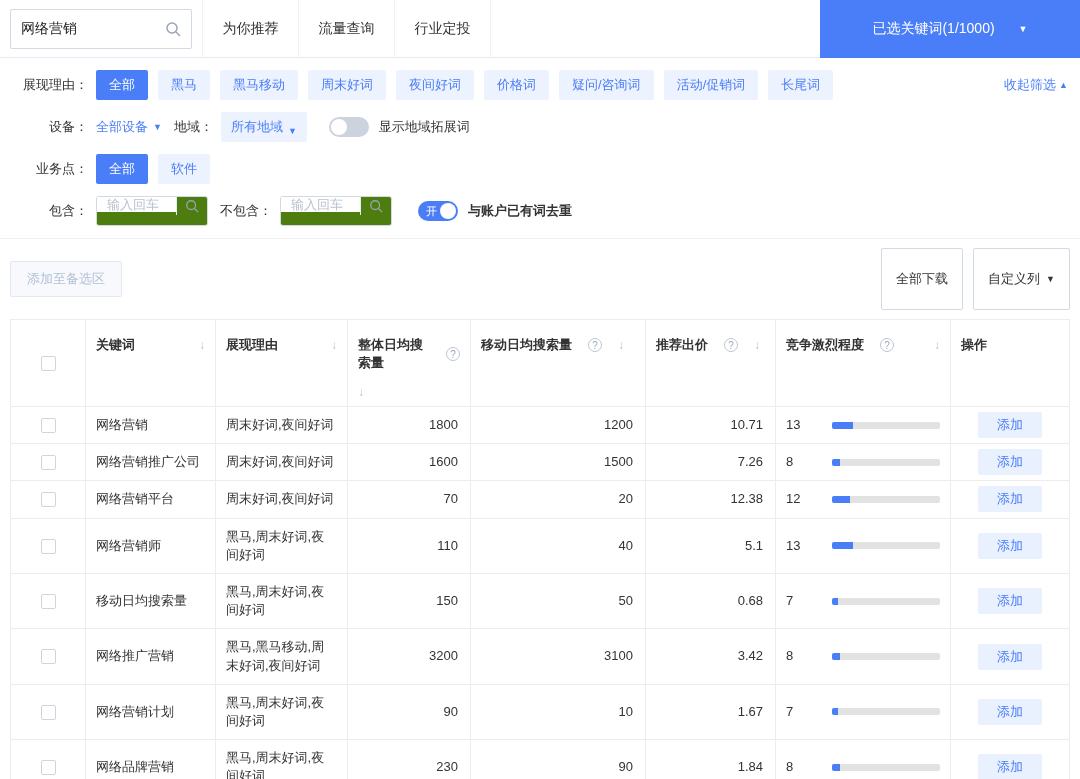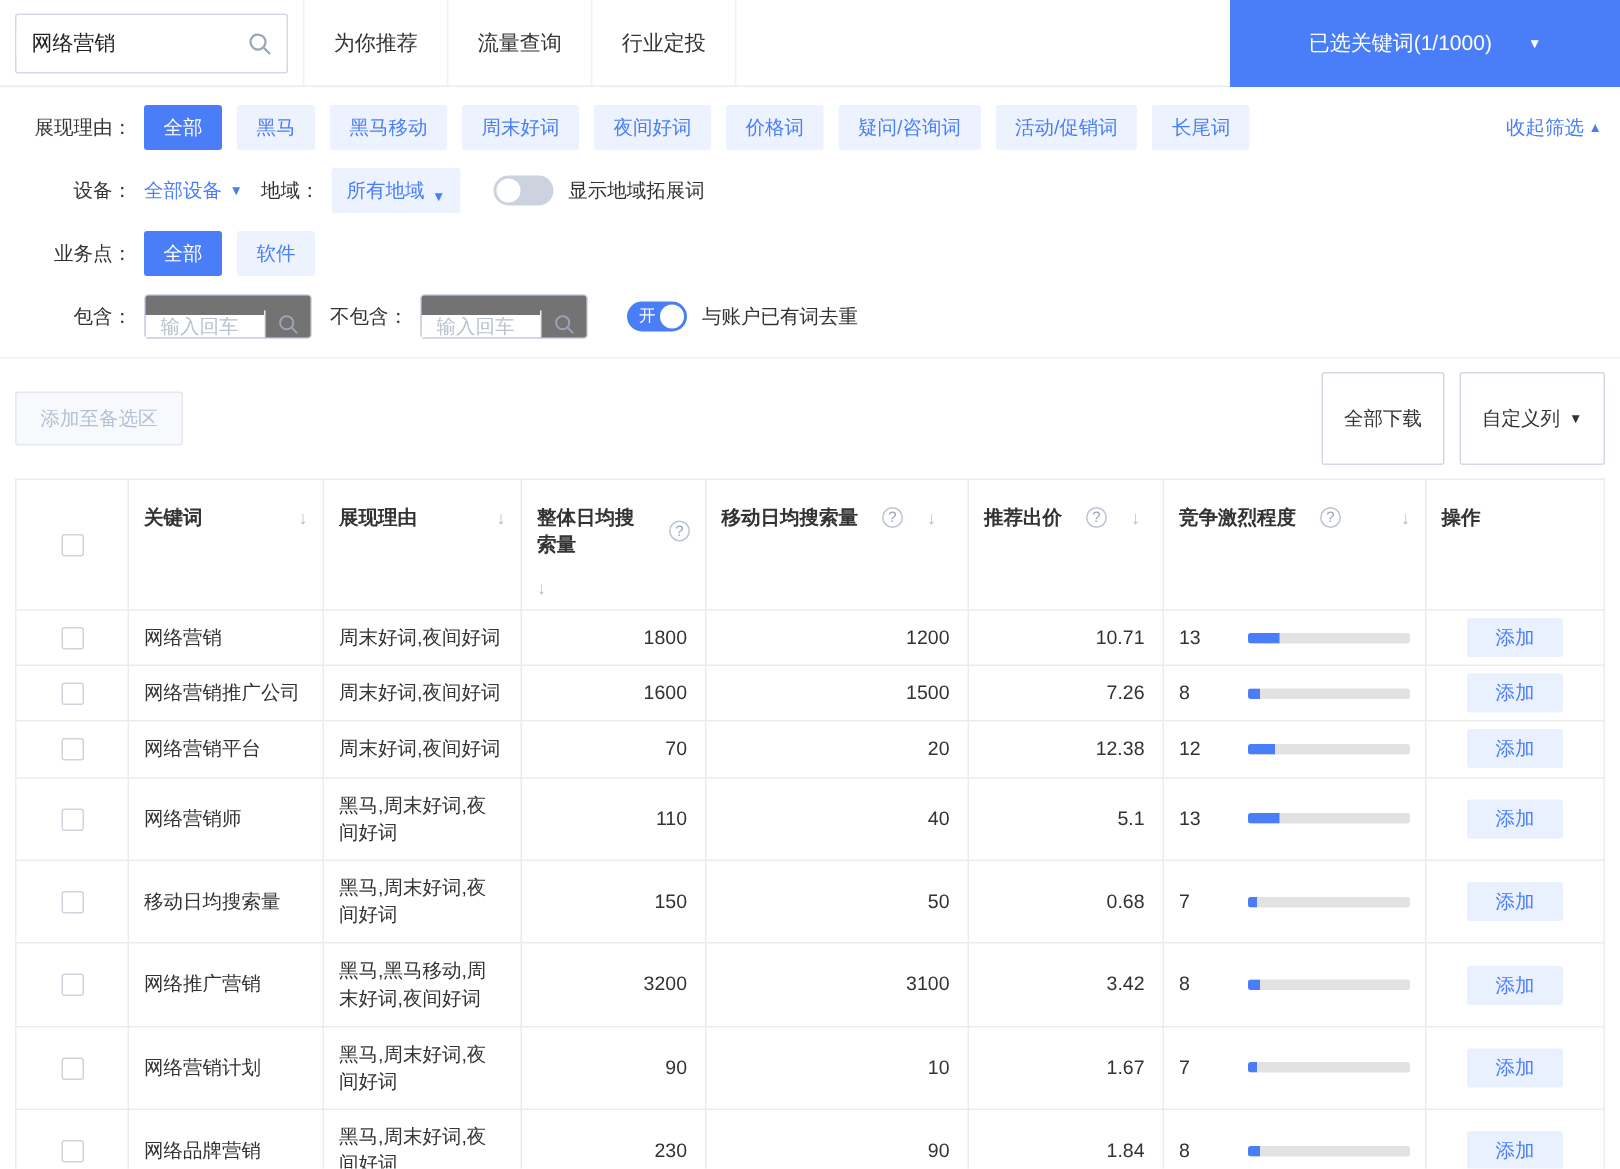--- a/index.html
+++ b/index.html
@@ -28,22 +28,22 @@
   .dropdown-text{color:#4a7ef8;cursor:pointer;display:flex;align-items:center;gap:5px;}
   .dropdown-chip{background:#ecf2fe;color:#4a7ef8;padding:6px 10px;border-radius:2px;cursor:pointer;display:flex;align-items:flex-end;gap:5px;}
   .toggle{width:40px;height:20px;border-radius:10px;position:relative;cursor:pointer;flex:none;}
   .toggle .knob{position:absolute;top:2px;width:16px;height:16px;border-radius:50%;background:#fff;}
   .toggle-off{background:#ccd3de;margin-left:22px;}
   .toggle-off .knob{left:2px;}
   .toggle-on{background:#4a7ef8;margin-left:26px;}
   .toggle-on .knob{right:2px;}
   .toggle-on .on-text{position:absolute;left:8px;top:3px;color:#fff;font-size:11px;line-height:14px;}
   .toggle-text{margin-left:10px;color:#333;}
-  .dedupe-text{font-weight:400;}
-  .input-chip{width:112px;height:30px;border:1px solid #d3d9e5;border-radius:3px;display:flex;align-items:flex-end;background:#737373;}
+  .dedupe-text{font-weight:700;}
+  .input-chip{width:112px;height:30px;border:1px solid #d3d9e5;border-radius:3px;display:flex;align-items:flex-start;background:#4d7c0f;}
   .input-chip input{flex:1;min-width:0;border:0;outline:0;font-size:13px;padding:0 4px 0 10px;color:#333;font-family:inherit;}
   .input-chip input::placeholder{color:#b9c2d0;}
   .input-search-icon{display:flex;align-items:center;padding:0 8px;border-left:1px solid #e7ebf2;height:18px;cursor:pointer;}
 
   
   .toolbar{display:flex;align-items:center;padding:9px 10px;border-top:1px solid #f0f2f7;}
   .btn-muted{background:#f7f9fc;border:1px solid #e3e8f1;color:#b4c0d4;padding:8px 16px;border-radius:2px;font-size:13px;font-family:inherit;cursor:default;}
   .btn{background:#fff;border:1px solid #d3d9e5;color:#333;padding:21px 14px;border-radius:2px;font-size:13px;font-family:inherit;cursor:pointer;display:flex;align-items:center;gap:6px;}
   .push-right{margin-left:auto;}
   .btn + .btn{margin-left:10px;}

